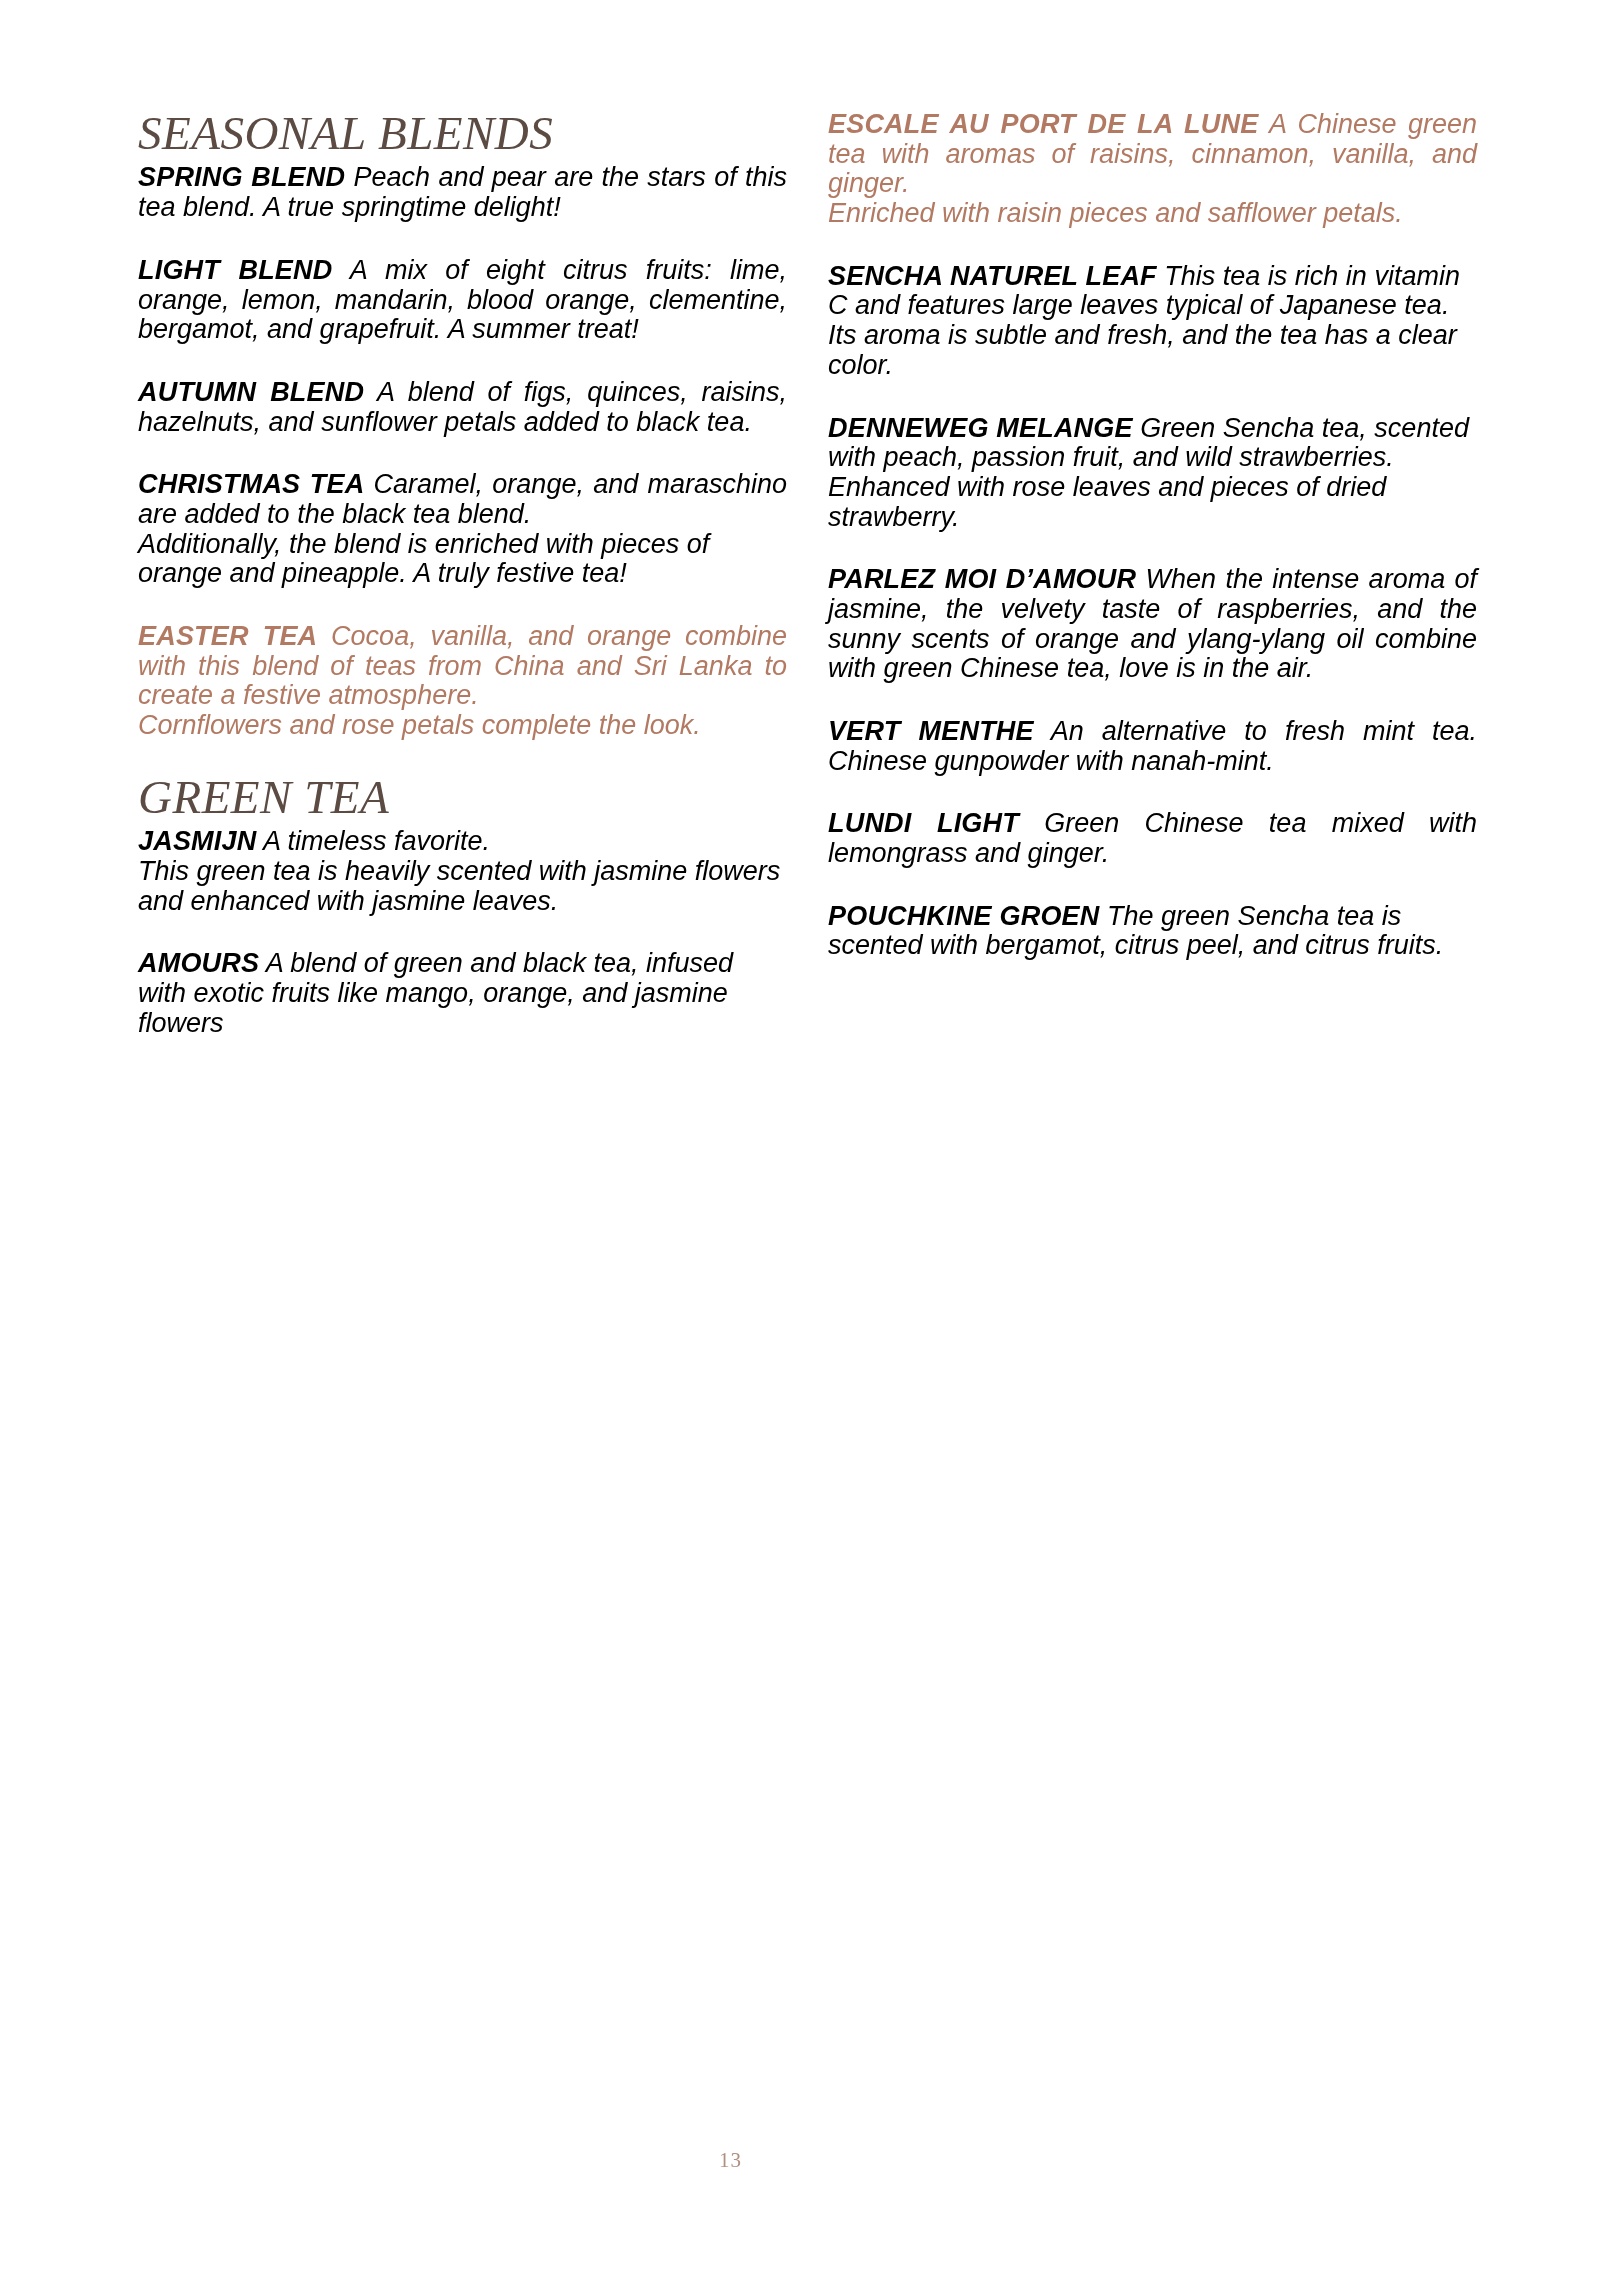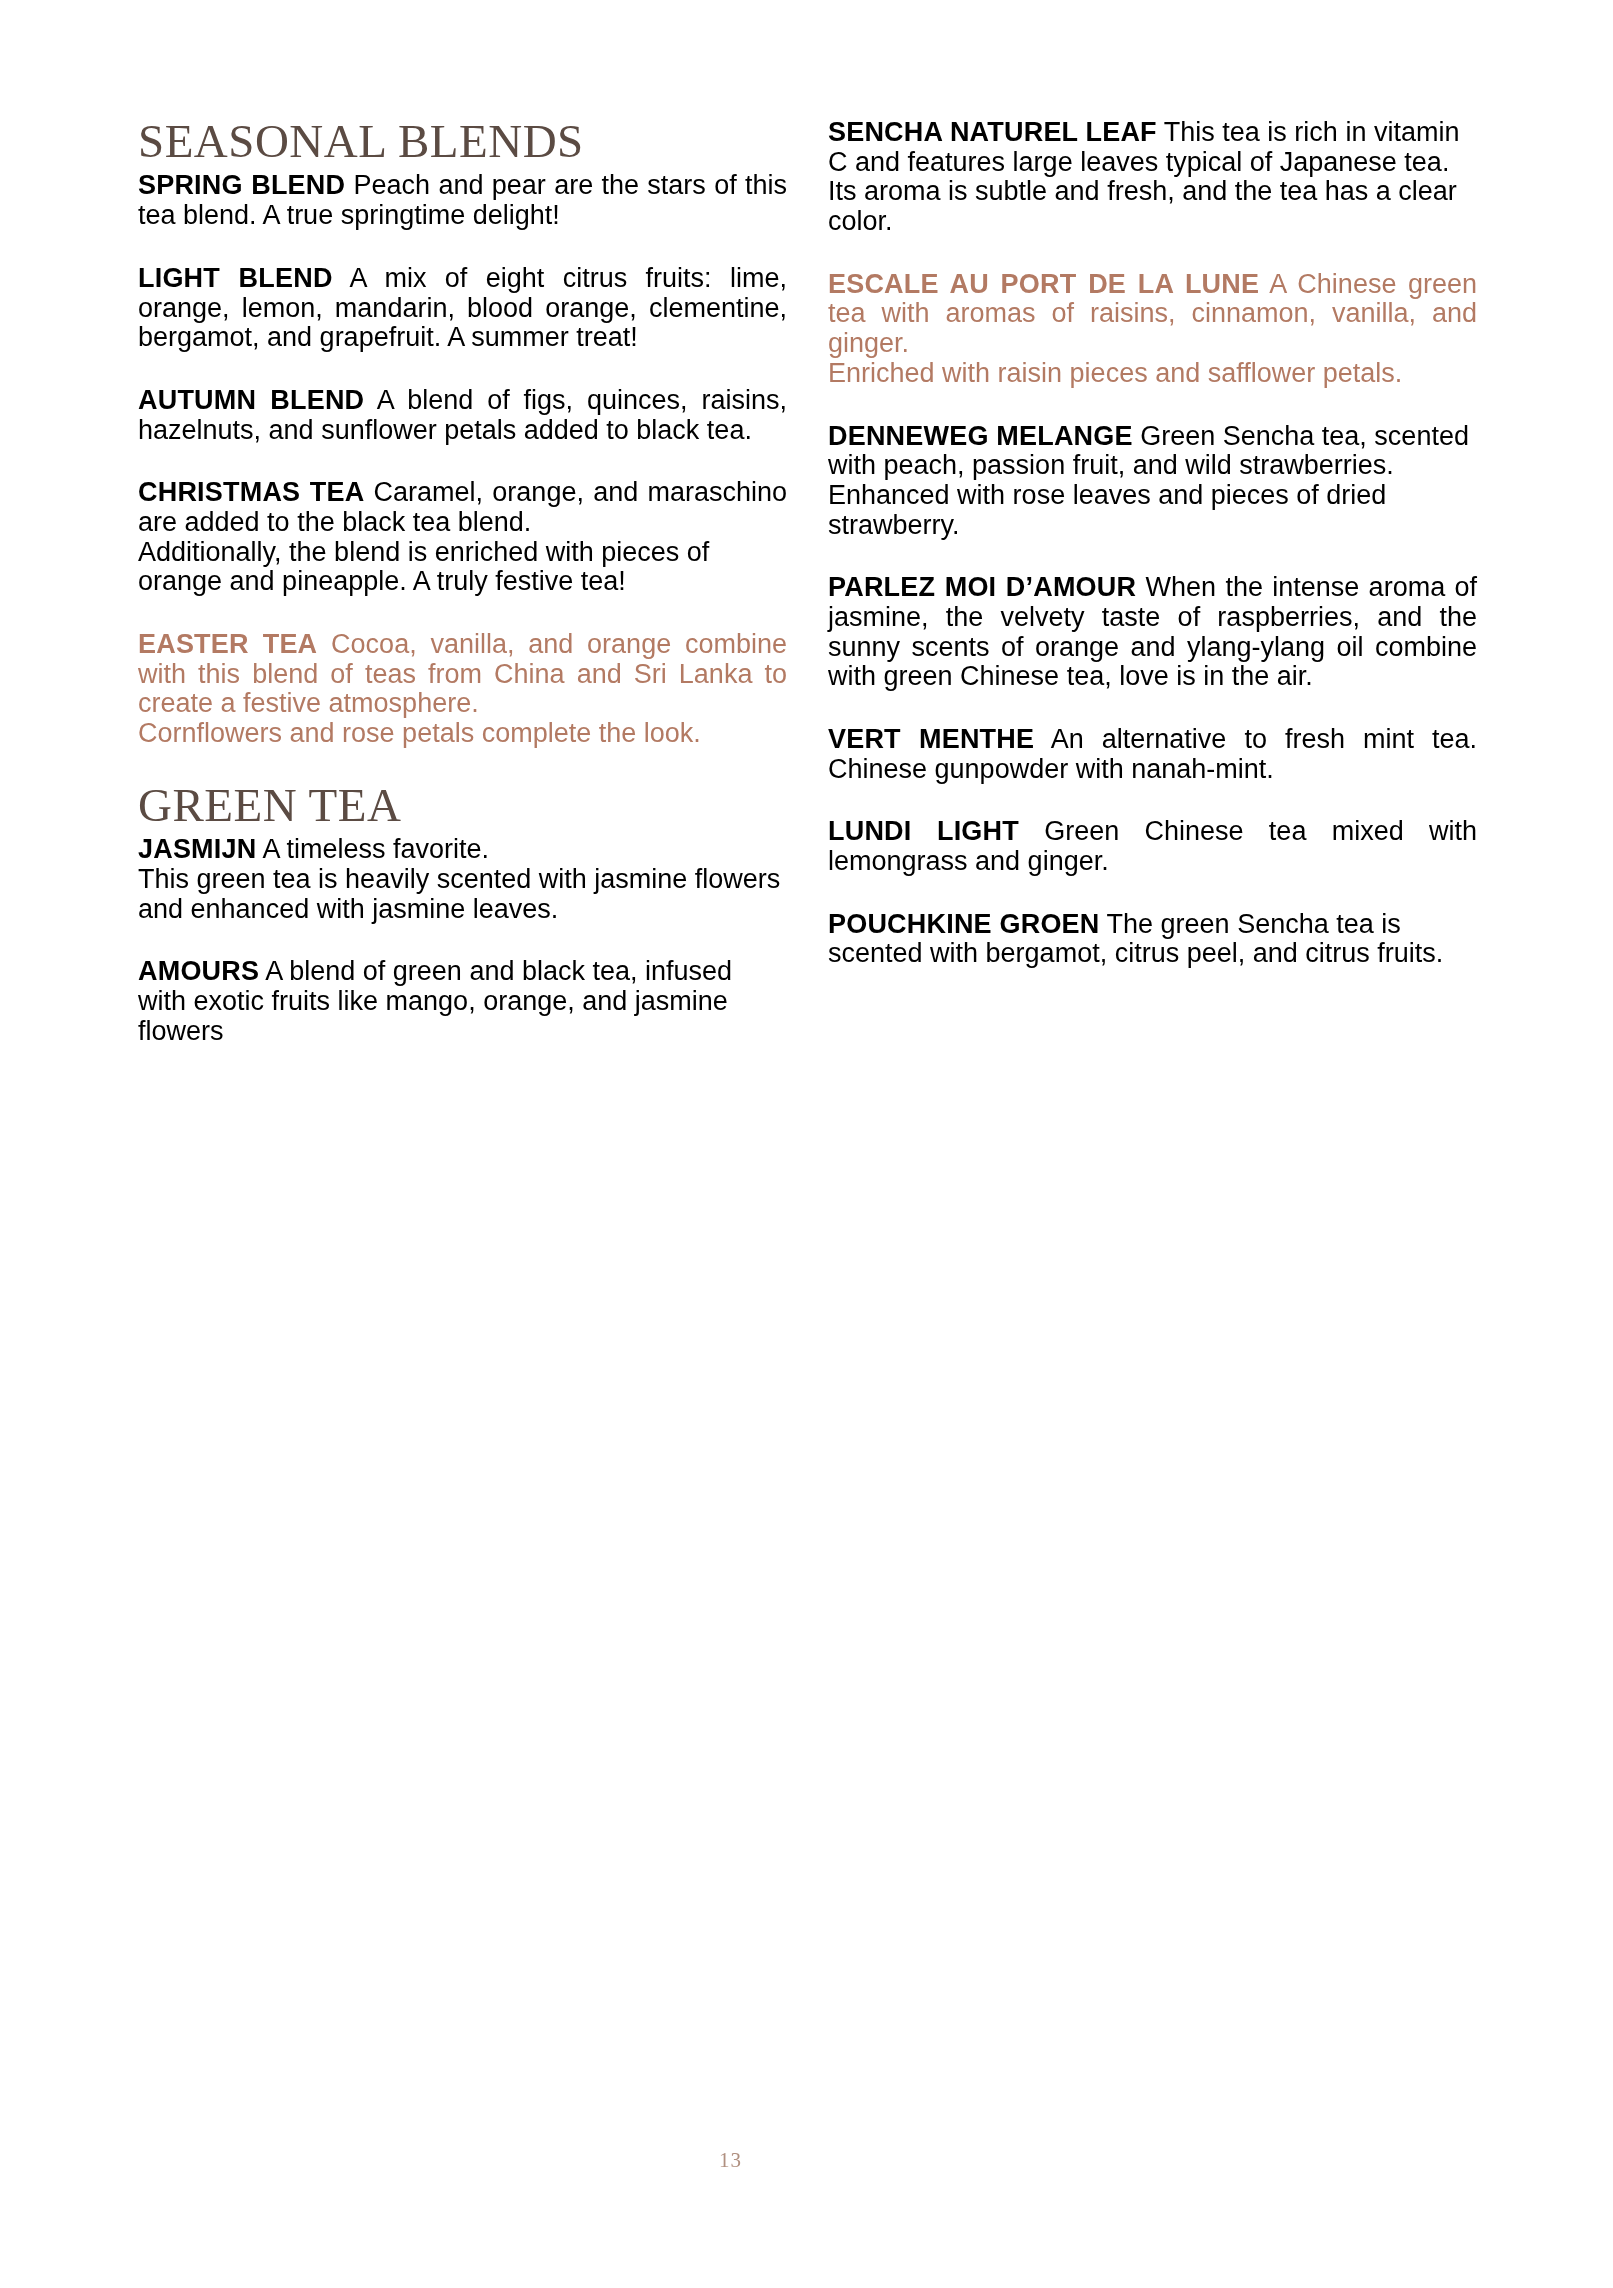--- a/index.html
+++ b/index.html
@@ -18,25 +18,26 @@
     position: absolute;
     left: 0; top: 0;
     width: 1613px;
     height: 2289px;
     background: #ffffff;
     overflow: hidden;
   }
   .columns {
     position: absolute;
     left: 138px;
-    top: 118px;
+    top: 110px;
     width: 1338px;
     display: flex;
     gap: 41px;
     align-items: flex-start;
+    font-style: italic;
   }
   .col {
     width: 649px;
     flex: 0 0 649px;
   }
   .col-right { width: 649px; flex: 0 0 649px; }
 
   
   .section-heading {
     font-family: "Liberation Serif", "DejaVu Serif", serif;
@@ -140,27 +141,27 @@
 
 
       <div class="entry">
         <p class="r"><span class="name">AMOURS</span><span class="desc"> A blend of green and black tea, infused with exotic fruits like mango, orange, and jasmine flowers</span></p>
       </div>
 
     </div>
 
     <div class="col col-right">
 
-      <div class="entry">
-        <p class="r"><span class="name">SENCHA NATUREL LEAF</span><span class="desc"> This tea is rich in vitamin C and features large leaves typical of Japanese tea. Its aroma is subtle and fresh, and the tea has a clear color.</span></p>
-      </div>
-
       <div class="entry first-entry accent">
         <p class="j"><span class="name">ESCALE AU PORT DE LA LUNE</span><span class="desc"> A Chinese green tea with aromas of raisins, cinnamon, vanilla, and ginger.</span></p>
         <p class="r">Enriched with raisin pieces and safflower petals.</p>
+      </div>
+
+      <div class="entry">
+        <p class="r"><span class="name">SENCHA NATUREL LEAF</span><span class="desc"> This tea is rich in vitamin C and features large leaves typical of Japanese tea. Its aroma is subtle and fresh, and the tea has a clear color.</span></p>
       </div>
 
       <div class="entry">
         <p class="r"><span class="name">DENNEWEG MELANGE</span><span class="desc"> Green Sencha tea, scented with peach, passion fruit, and wild strawberries. Enhanced with rose leaves and pieces of dried strawberry.</span></p>
       </div>
 
       <div class="entry">
         <p class="j"><span class="name">PARLEZ MOI D’AMOUR</span><span class="desc"> When the intense aroma of jasmine, the velvety taste of raspberries, and the sunny scents of orange and ylang-ylang oil combine with green Chinese tea, love is in the air.</span></p>
       </div>
 

